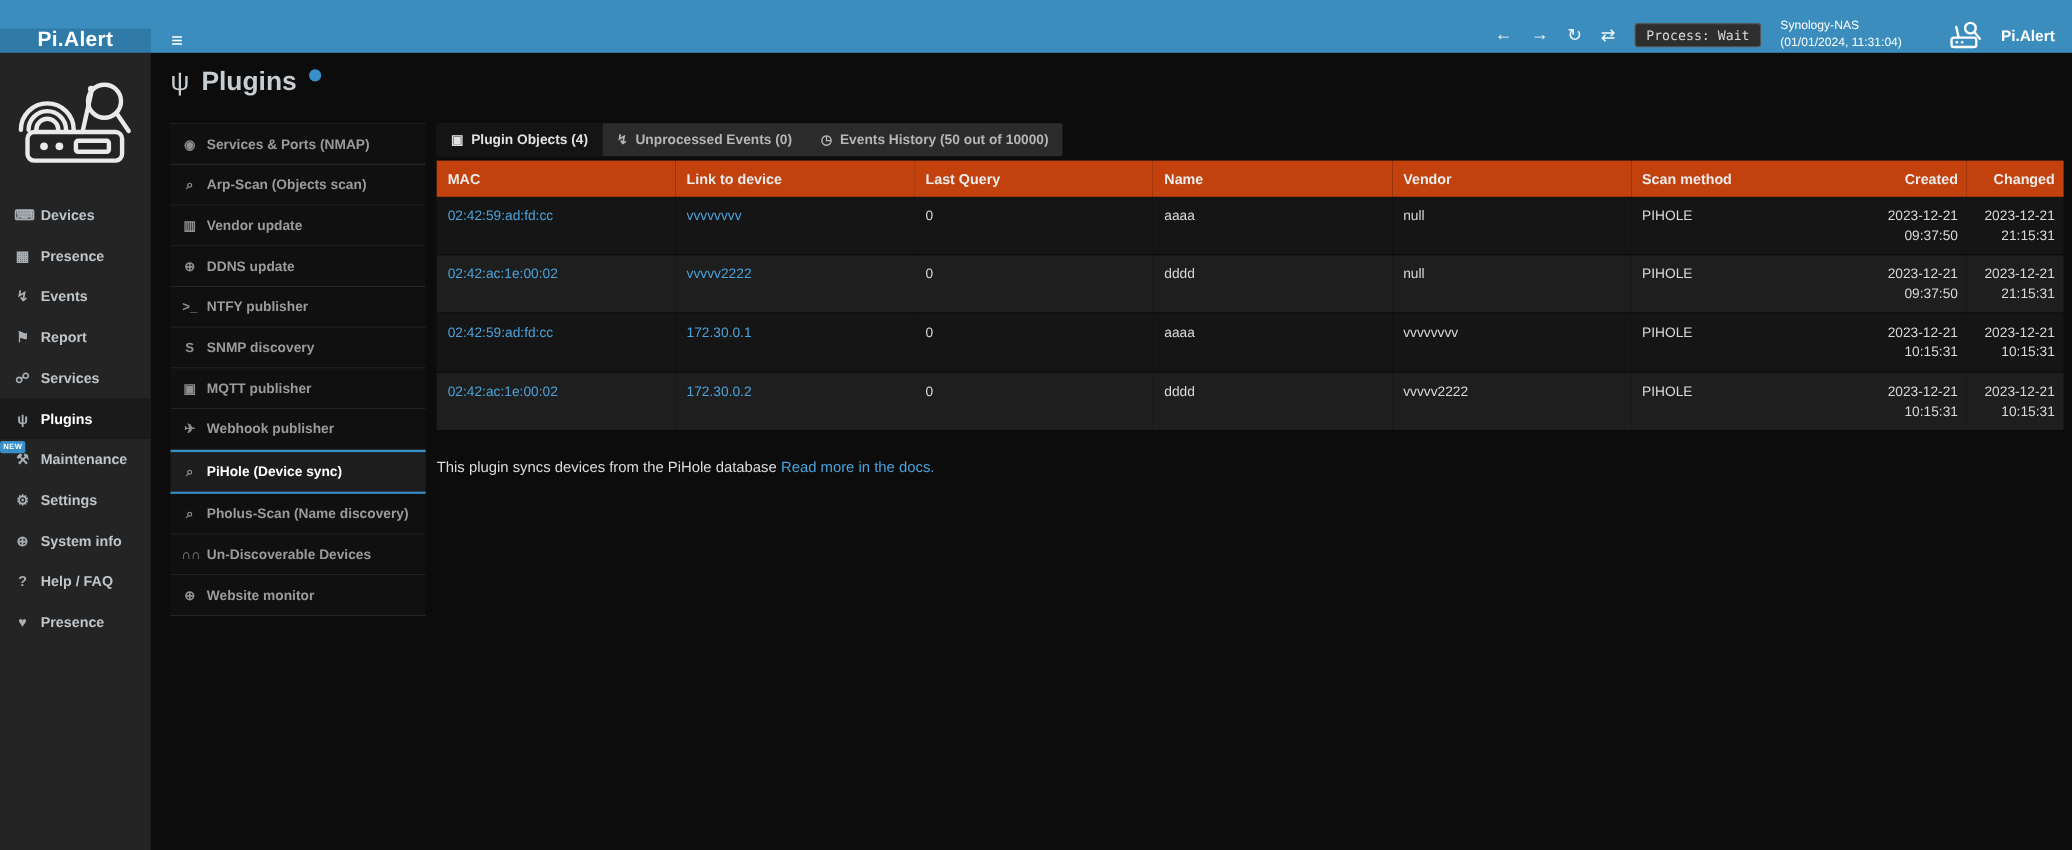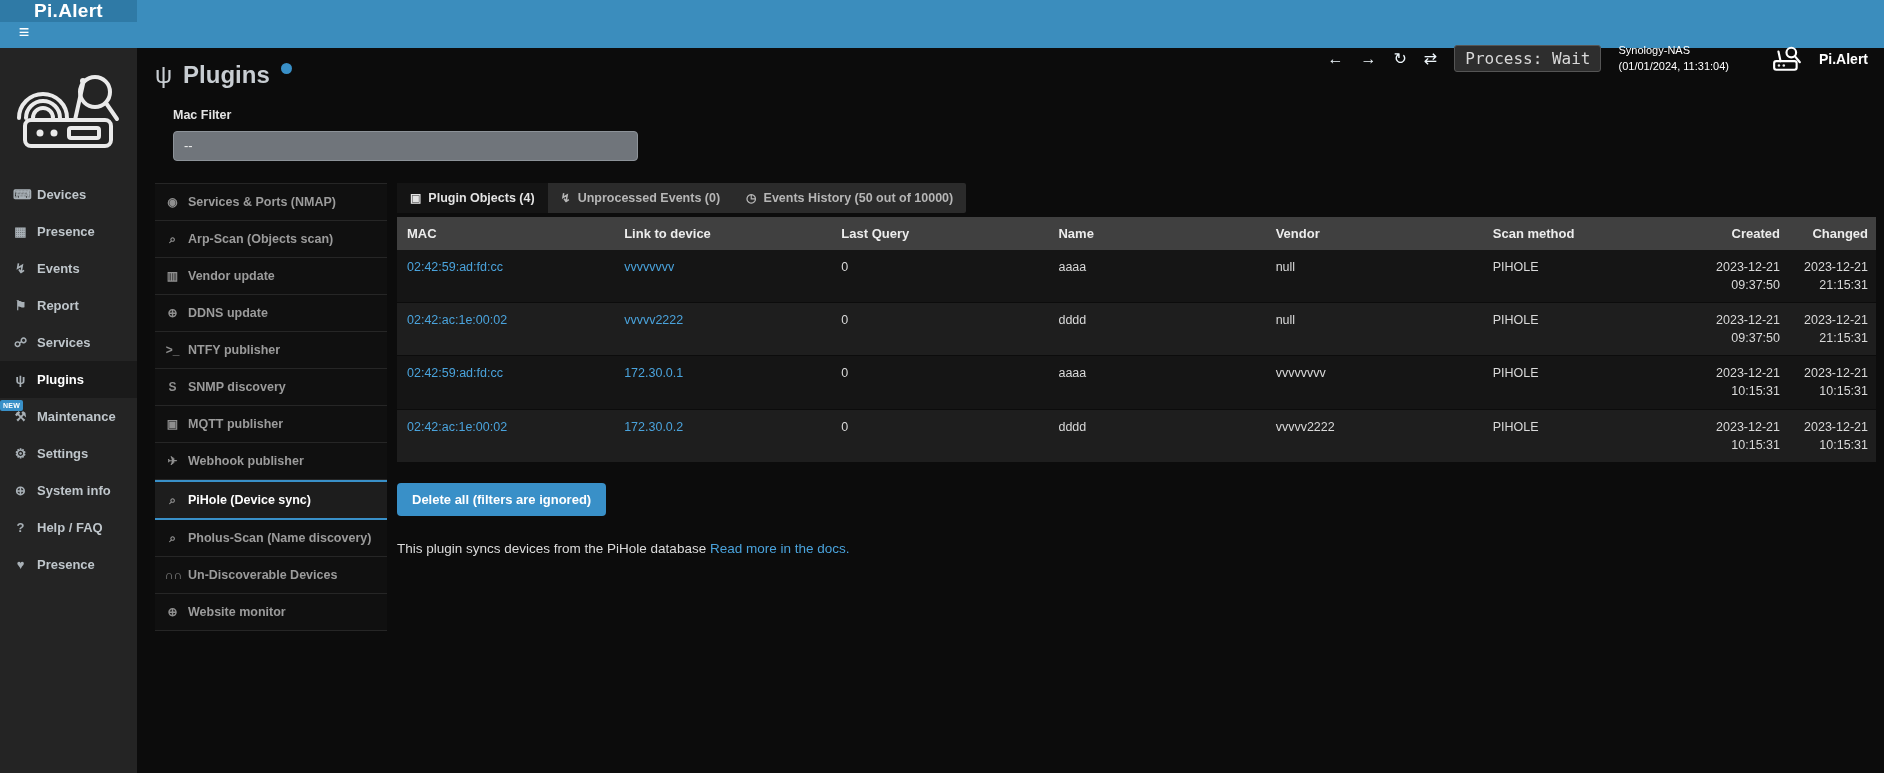--- a/index.html
+++ b/index.html
@@ -1,25 +1,25 @@
 <!DOCTYPE html>
 <html style="--accent: #3990c8; --header_bg: #3b8dbd; --brand_bg: #2f7aa6; --sidebar_bg: #242424; --main_bg: #0c0c0c; --link: #4aa3dc;"><head>
 <meta charset="utf-8">
 <style>
   * { margin:0; padding:0; box-sizing:border-box; }
   html,body { width:1884px; height:773px; }
   body { background:var(--main_bg,#0c0c0c); font-family:"Liberation Sans",sans-serif; overflow:hidden; color:#d6d6d6; }
 
   
-  .topbar { height:48px; background:var(--header_bg,#3b8dbd); display:flex; align-items:flex-start;flex-direction:column; }
+  .topbar { height:48px; background:var(--header_bg,#3b8dbd); display:flex; align-items:flex-end; }
   .brand { width:137px; background:var(--brand_bg,#2f7aa6); color:#fff; font-size:19px; font-weight:bold; display:flex; align-items:center; justify-content:center; letter-spacing:.3px; cursor:pointer; }
   .hamburger { width:48px; display:flex; align-items:center; justify-content:center; color:#fff; font-size:18px; cursor:pointer; }
   .top-right { margin-left:auto; display:flex; align-items:center; gap:17px; padding-right:16px; }
   .nav-ic { color:#eef6fb; font-size:16px; cursor:pointer; }
-  .process-badge { background:#2e2e2e; border:1px solid #555; color:#d9d9d9; font-family:"DejaVu Sans Mono",monospace; font-size:16px; padding:3px 10px; border-radius:3px; white-space:nowrap; }
+  .process-badge { background:#2e2e2e; border:1px solid #555; color:#d9d9d9; font-family:"DejaVu Sans Mono",monospace; font-size:12px; padding:3px 10px; border-radius:3px; white-space:nowrap; }
   .host-block { color:#fff; font-size:11px; line-height:1.45; margin-right:26px; }
   .mini-logo { width:30px; height:28px; }
   .right-brand { color:#fff; font-weight:bold; font-size:14px; }
 
   
   .shell { display:flex; height:725px; }
   .sidebar { width:137px; background:var(--sidebar_bg,#242424); flex-shrink:0; }
   .logo-wrap { padding:14px 8px 4px 12px; }
   .side-menu { list-style:none; margin-top:6px; }
   .side-item { display:flex; align-items:center; gap:9px; padding:11px 6px 11px 13px; color:#bfc6cb; font-size:13px; font-weight:600; cursor:pointer; position:relative; }
@@ -43,21 +43,21 @@
   .pn-item .pn-icon { width:15px; text-align:center; font-size:12px; color:#8f8f8f; flex-shrink:0; }
   .pn-item.active { background:#1d1d1d; color:#fefefe; border-top:2px solid var(--accent,#3990c8); border-bottom:2px solid var(--accent,#3990c8); }
 
   .content { flex:1; margin-left:10px; min-width:0; }
   .tabs { display:inline-flex; background:#2b2b2b; border-radius:2px; }
   .tab { display:flex; align-items:center; gap:7px; padding:8px 13px; color:#b6b6b6; font-size:12.5px; font-weight:600; cursor:pointer; white-space:nowrap; }
   .tab .tab-icon { font-size:12px; }
   .tab.active { background:#141414; color:#e2e2e2; }
 
   table { width:100%; border-collapse:collapse; table-layout:fixed; margin-top:4px; }
-  th { text-align:left; padding:9px 10px; font-size:13px; color:#ececec; background:#404040; font-weight:bold; }
+  th { text-align:left; padding:9px 10px; font-size:13px; color:#ececec; background:#c2410c; font-weight:bold; }
   td { padding:8px 10px; font-size:12.5px; color:#d9d9d9; vertical-align:top; line-height:1.45; }
   tbody tr:nth-child(odd) { background:#151515; }
   tbody tr:nth-child(even) { background:#1e1e1e; }
   tbody tr { border-bottom:1px solid #0c0c0c; }
   a.cell-link { color:var(--link,#4aa3dc); text-decoration:none; cursor:pointer; }
   th.col-date, td.col-date { width:88px; text-align:right; padding-right:8px; }
 
   .delete-btn { margin-top:20px; background:var(--accent,#3990c8); border:none; color:#fff; font-size:13px; font-weight:bold; padding:9px 15px; border-radius:4px; cursor:pointer; font-family:inherit; }
   .note { margin-top:25px; font-size:13.5px; color:#dcdcdc; }
   .note a { color:var(--link,#4aa3dc); text-decoration:none; cursor:pointer; }
@@ -161,24 +161,20 @@
     </ul>
   </aside>
 
   <main class="main">
     <div class="page-title">
       <span class="pt-icon">ψ</span>
       <span class="pt-text">Plugins</span>
       <span class="info-badge"></span>
     </div>
 
-    <div class="filter">
-      <label class="filter-label">Mac Filter</label>
-      <input class="filter-input" type="text" value="--" style="">
-    </div>
 
     <div class="columns">
 
       <nav class="plugin-nav">
         <div class="pn-item">
           <span class="pn-icon">◉</span>
           <span>Services &amp; Ports (NMAP)</span>
         </div>
         <div class="pn-item">
           <span class="pn-icon">⌕</span>
@@ -292,21 +288,20 @@
               <td>0</td>
               <td>dddd</td>
               <td>vvvvv2222</td>
               <td>PIHOLE</td>
               <td class="col-date">2023-12-21 10:15:31</td>
               <td class="col-date">2023-12-21 10:15:31</td>
             </tr>
           </tbody>
         </table>
 
-        <button class="delete-btn">Delete all (filters are ignored)</button>
 
         <p class="note">
           <span>This plugin syncs devices from the PiHole database</span>
           <a>Read more in the docs.</a>
         </p>
       </section>
     </div>
   </main>
 </div>
 

